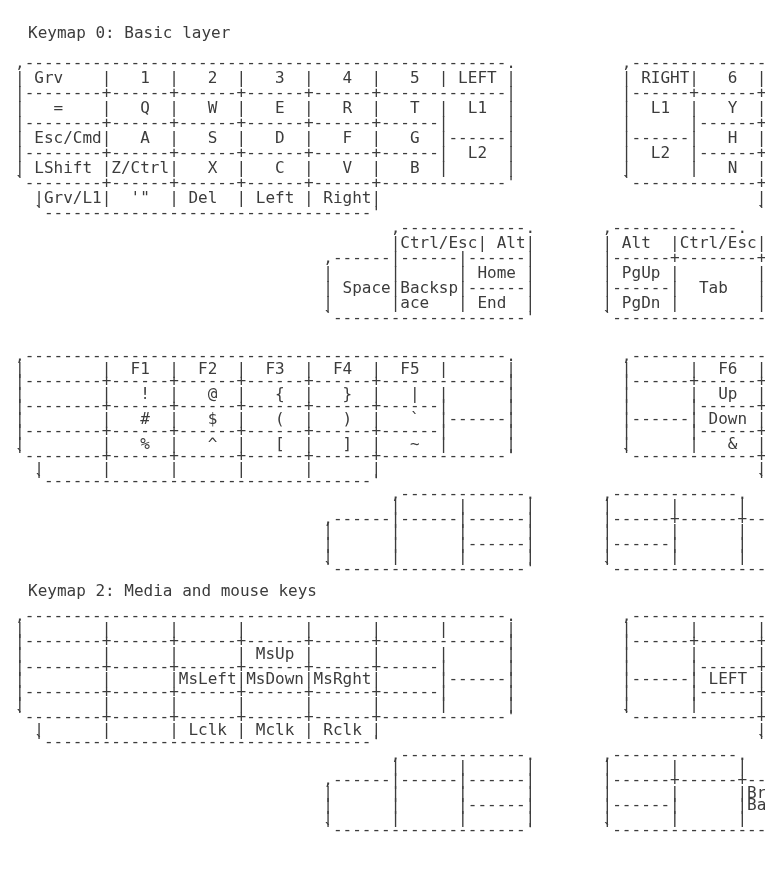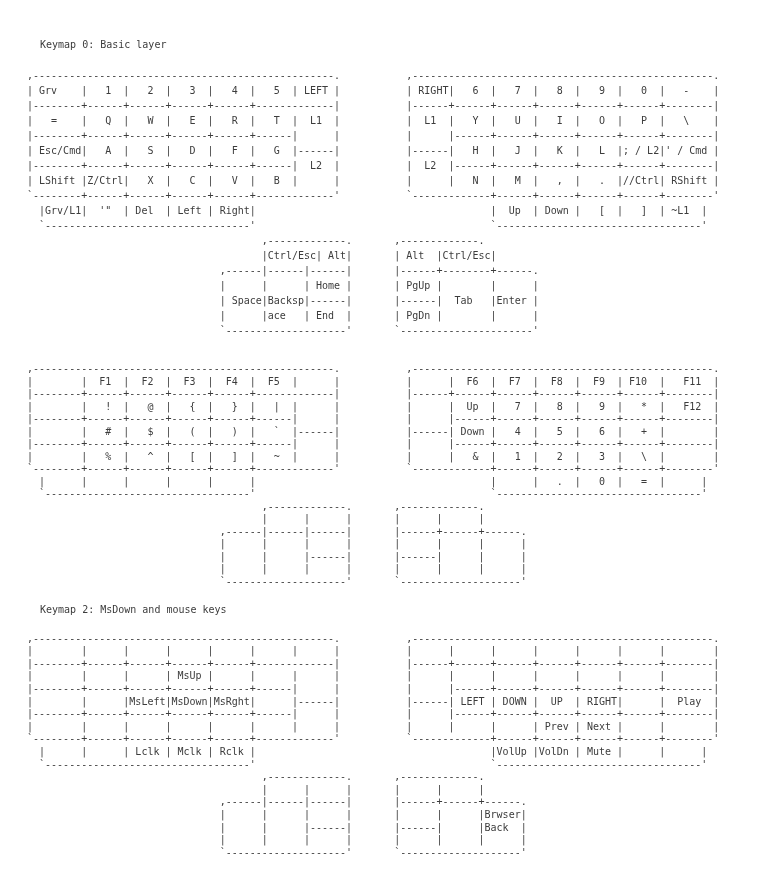--- a/index.html
+++ b/index.html
@@ -9,25 +9,25 @@
     position: relative;
     width: 765px;
     height: 883px;
     background: var(--bg);
     padding: 21px 0 0 11px;
     overflow: hidden;
   }
   .km { display: block; }
   .km-title, .km-art {
     font-family: "DejaVu Sans Mono", "Liberation Mono", monospace;
-    font-size: 10px;
+    font-size: 16px;
     line-height: var(--lh);
     color: var(--text);
     white-space: pre;
-    margin: 16px;
+    margin: 4px;
     letter-spacing: 0;
   }
   .km-title { padding-left: 13px; height: var(--lh); }
   .km-art { margin-top: var(--lh); }
   .section-0 { --lh: 15px; }
   .section-1 { --lh: 12.5px; margin-top: 25px; }
   .section-2 { --lh: 12.6px; margin-top: 10px; }
 </style>
 </head>
 <body>
@@ -71,21 +71,21 @@
                                        ,-------------.       ,-------------.
                                        |      |      |       |      |      |
                                 ,------|------|------|       |------+------+------.
                                 |      |      |      |       |      |      |      |
                                 |      |      |------|       |------|      |      |
                                 |      |      |      |       |      |      |      |
                                 `--------------------'       `--------------------'</pre>
   </section>
 
   <section class="km section-2">
-    <div class="km-title">Keymap 2: MsDown and mouse keys</div>
+    <div class="km-title">Keymap 2: Media and mouse keys</div>
     <pre class="km-art">,--------------------------------------------------.           ,--------------------------------------------------.
 |        |      |      |      |      |      |      |           |      |      |      |      |      |      |        |
 |--------+------+------+------+------+-------------|           |------+------+------+------+------+------+--------|
 |        |      |      | MsUp |      |      |      |           |      |      |      |      |      |      |        |
 |--------+------+------+------+------+------|      |           |      |------+------+------+------+------+--------|
 |        |      |MsLeft|MsDown|MsRght|      |------|           |------| LEFT | DOWN |  UP  | RIGHT|      |  Play  |
 |--------+------+------+------+------+------|      |           |      |------+------+------+------+------+--------|
 |        |      |      |      |      |      |      |           |      |      |      | Prev | Next |      |        |
 `--------+------+------+------+------+-------------'           `-------------+------+------+------+------+--------'
   |      |      | Lclk | Mclk | Rclk |                                       |VolUp |VolDn | Mute |      |      |

